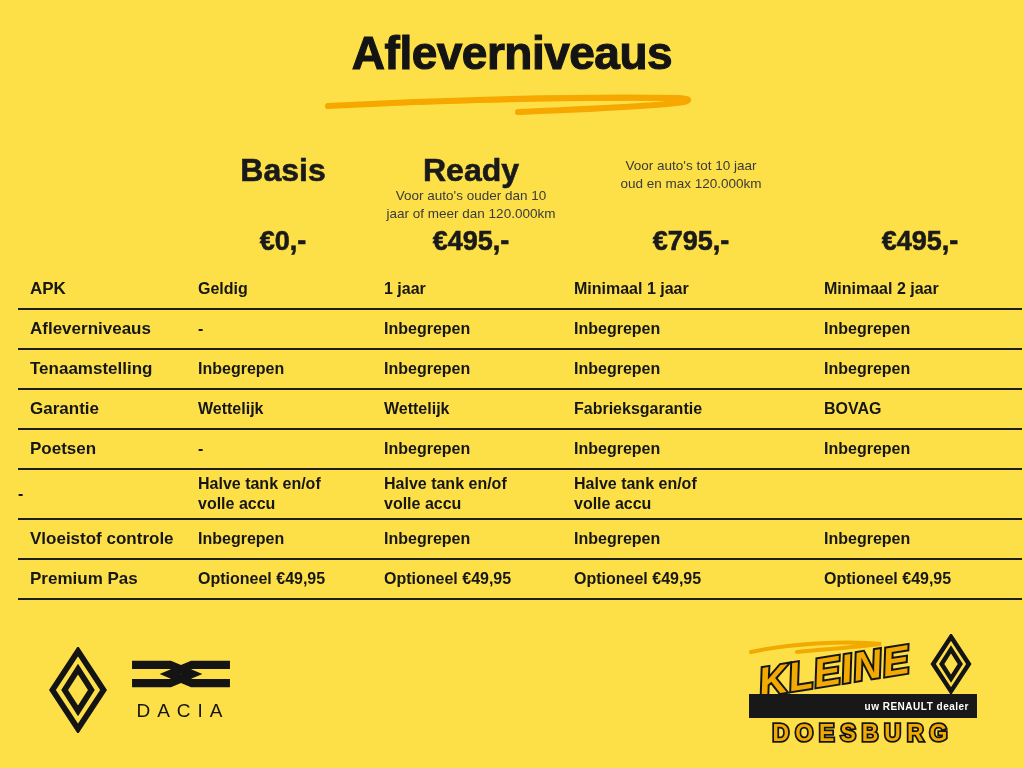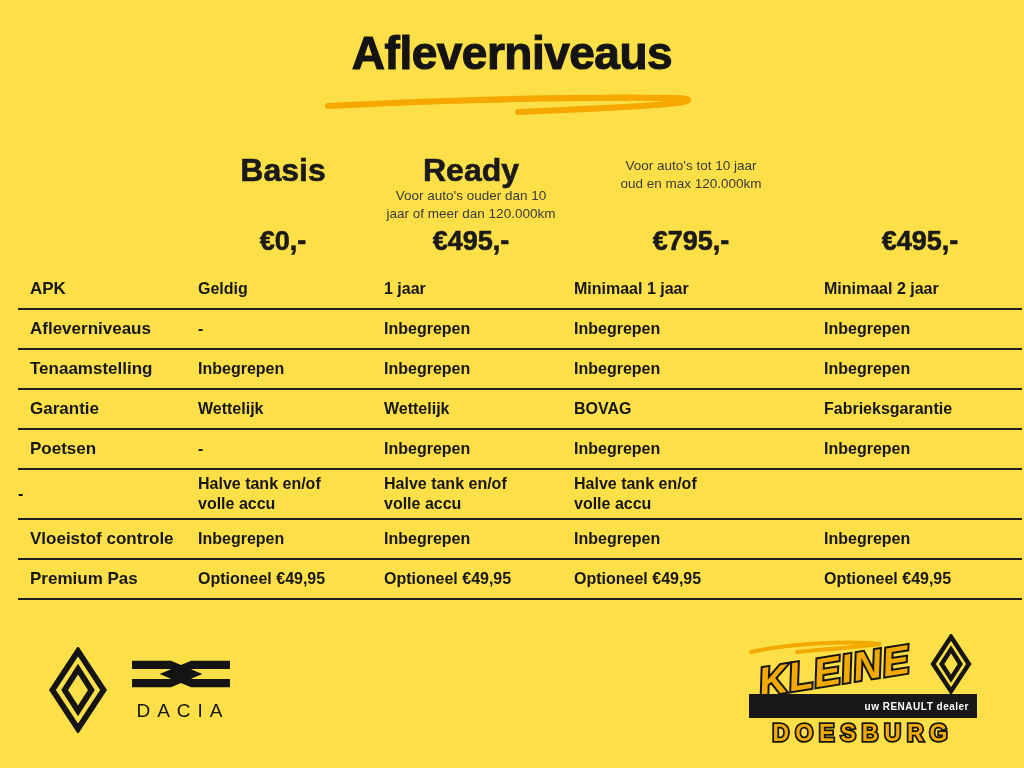--- a/index.html
+++ b/index.html
@@ -109,22 +109,22 @@
       <div class="tlabel">Tenaamstelling</div>
       <div class="tcell">Inbegrepen</div>
       <div class="tcell">Inbegrepen</div>
       <div class="tcell">Inbegrepen</div>
       <div class="tcell">Inbegrepen</div>
     </div>
     <div class="trow grid-rows">
       <div class="tlabel">Garantie</div>
       <div class="tcell">Wettelijk</div>
       <div class="tcell">Wettelijk</div>
+      <div class="tcell">Fabrieksgarantie</div>
       <div class="tcell">BOVAG</div>
-      <div class="tcell">Fabrieksgarantie</div>
     </div>
     <div class="trow grid-rows">
       <div class="tlabel">Poetsen</div>
       <div class="tcell">-</div>
       <div class="tcell">Inbegrepen</div>
       <div class="tcell">Inbegrepen</div>
       <div class="tcell">Inbegrepen</div>
     </div>
     <div class="trow grid-rows tall">
       <div class="tcell">-</div>

